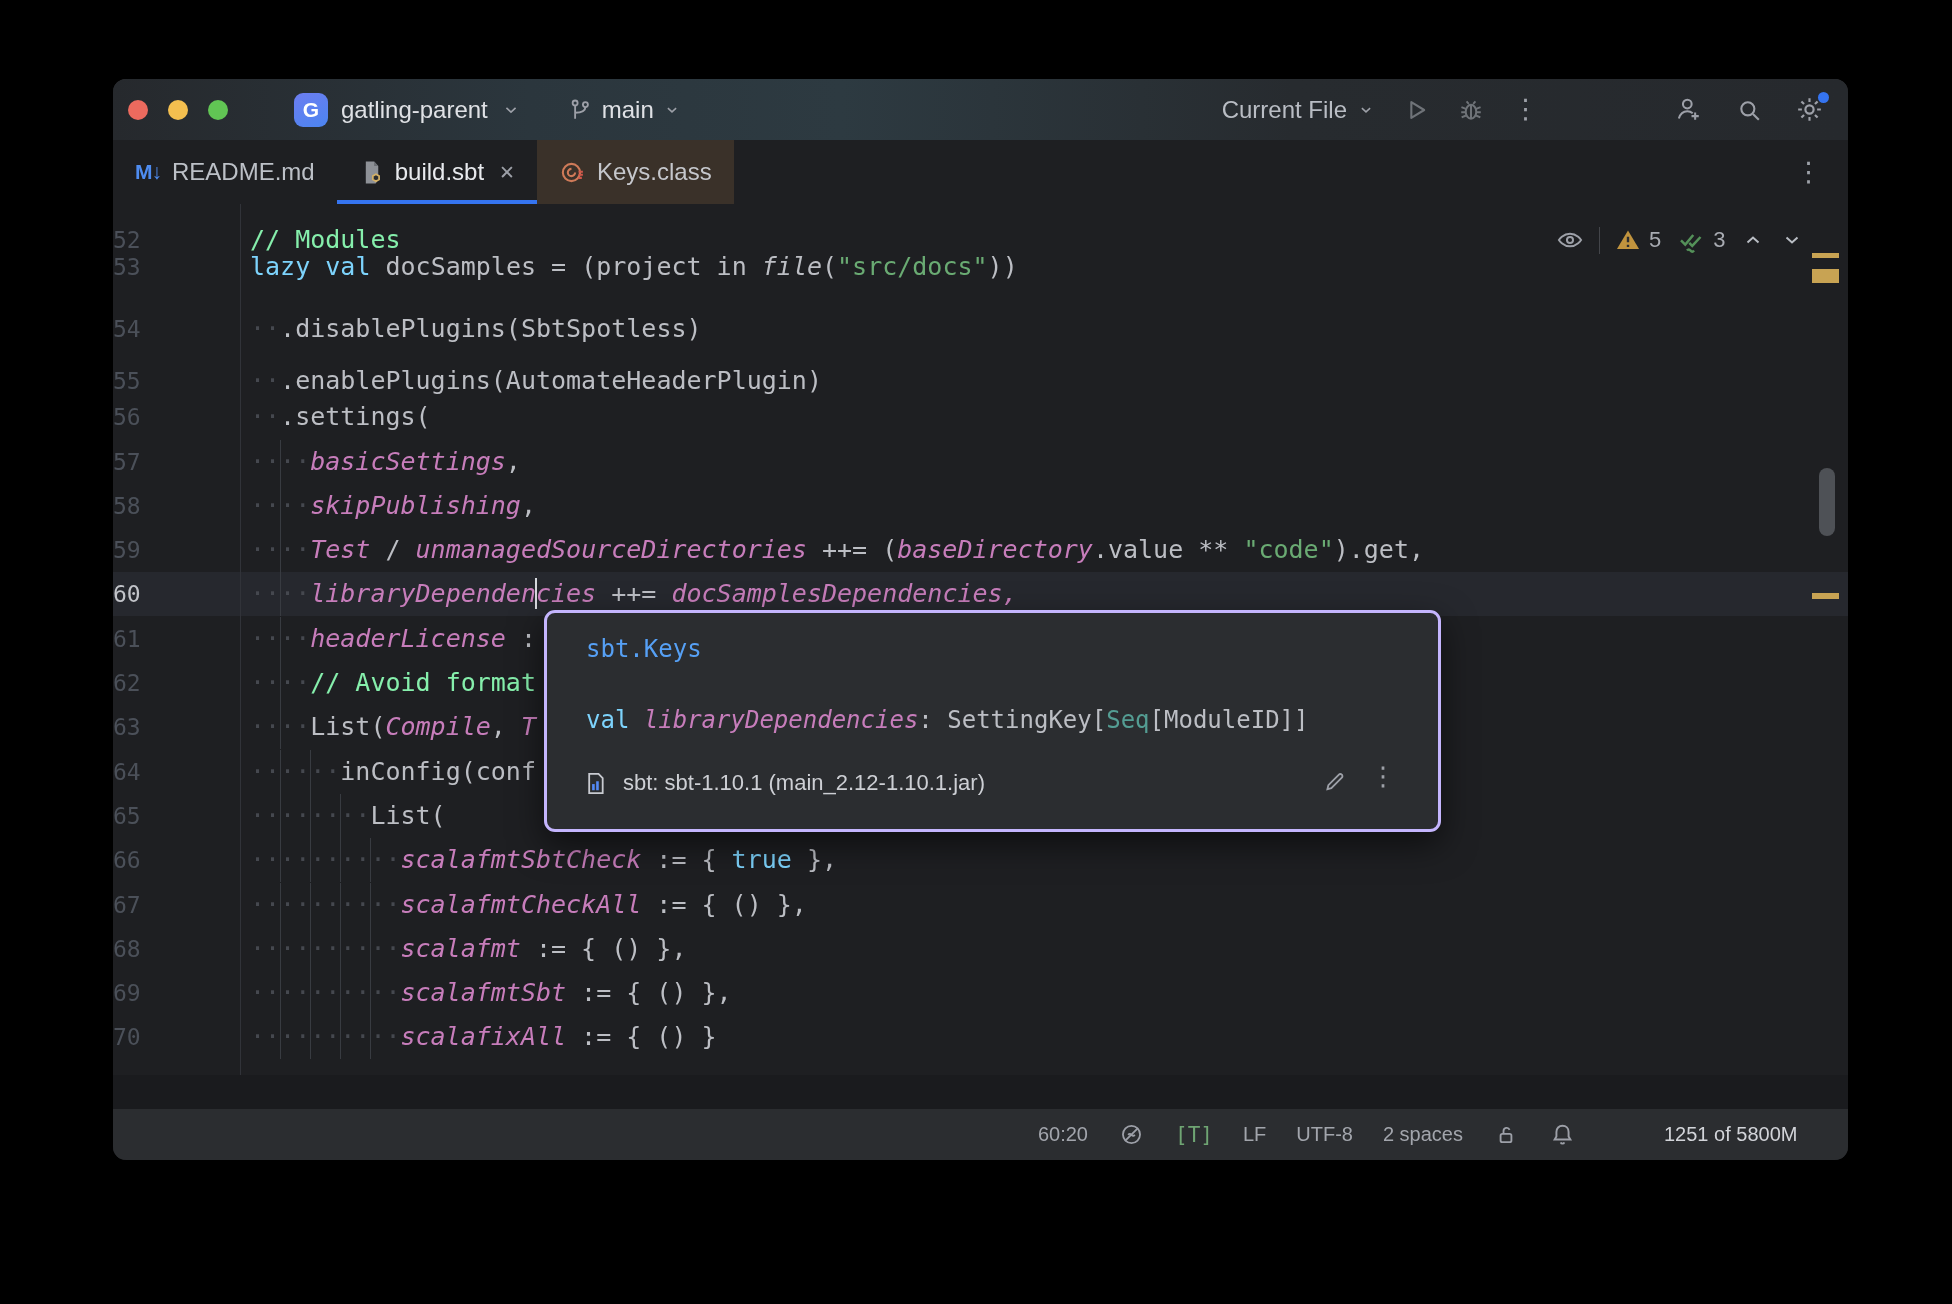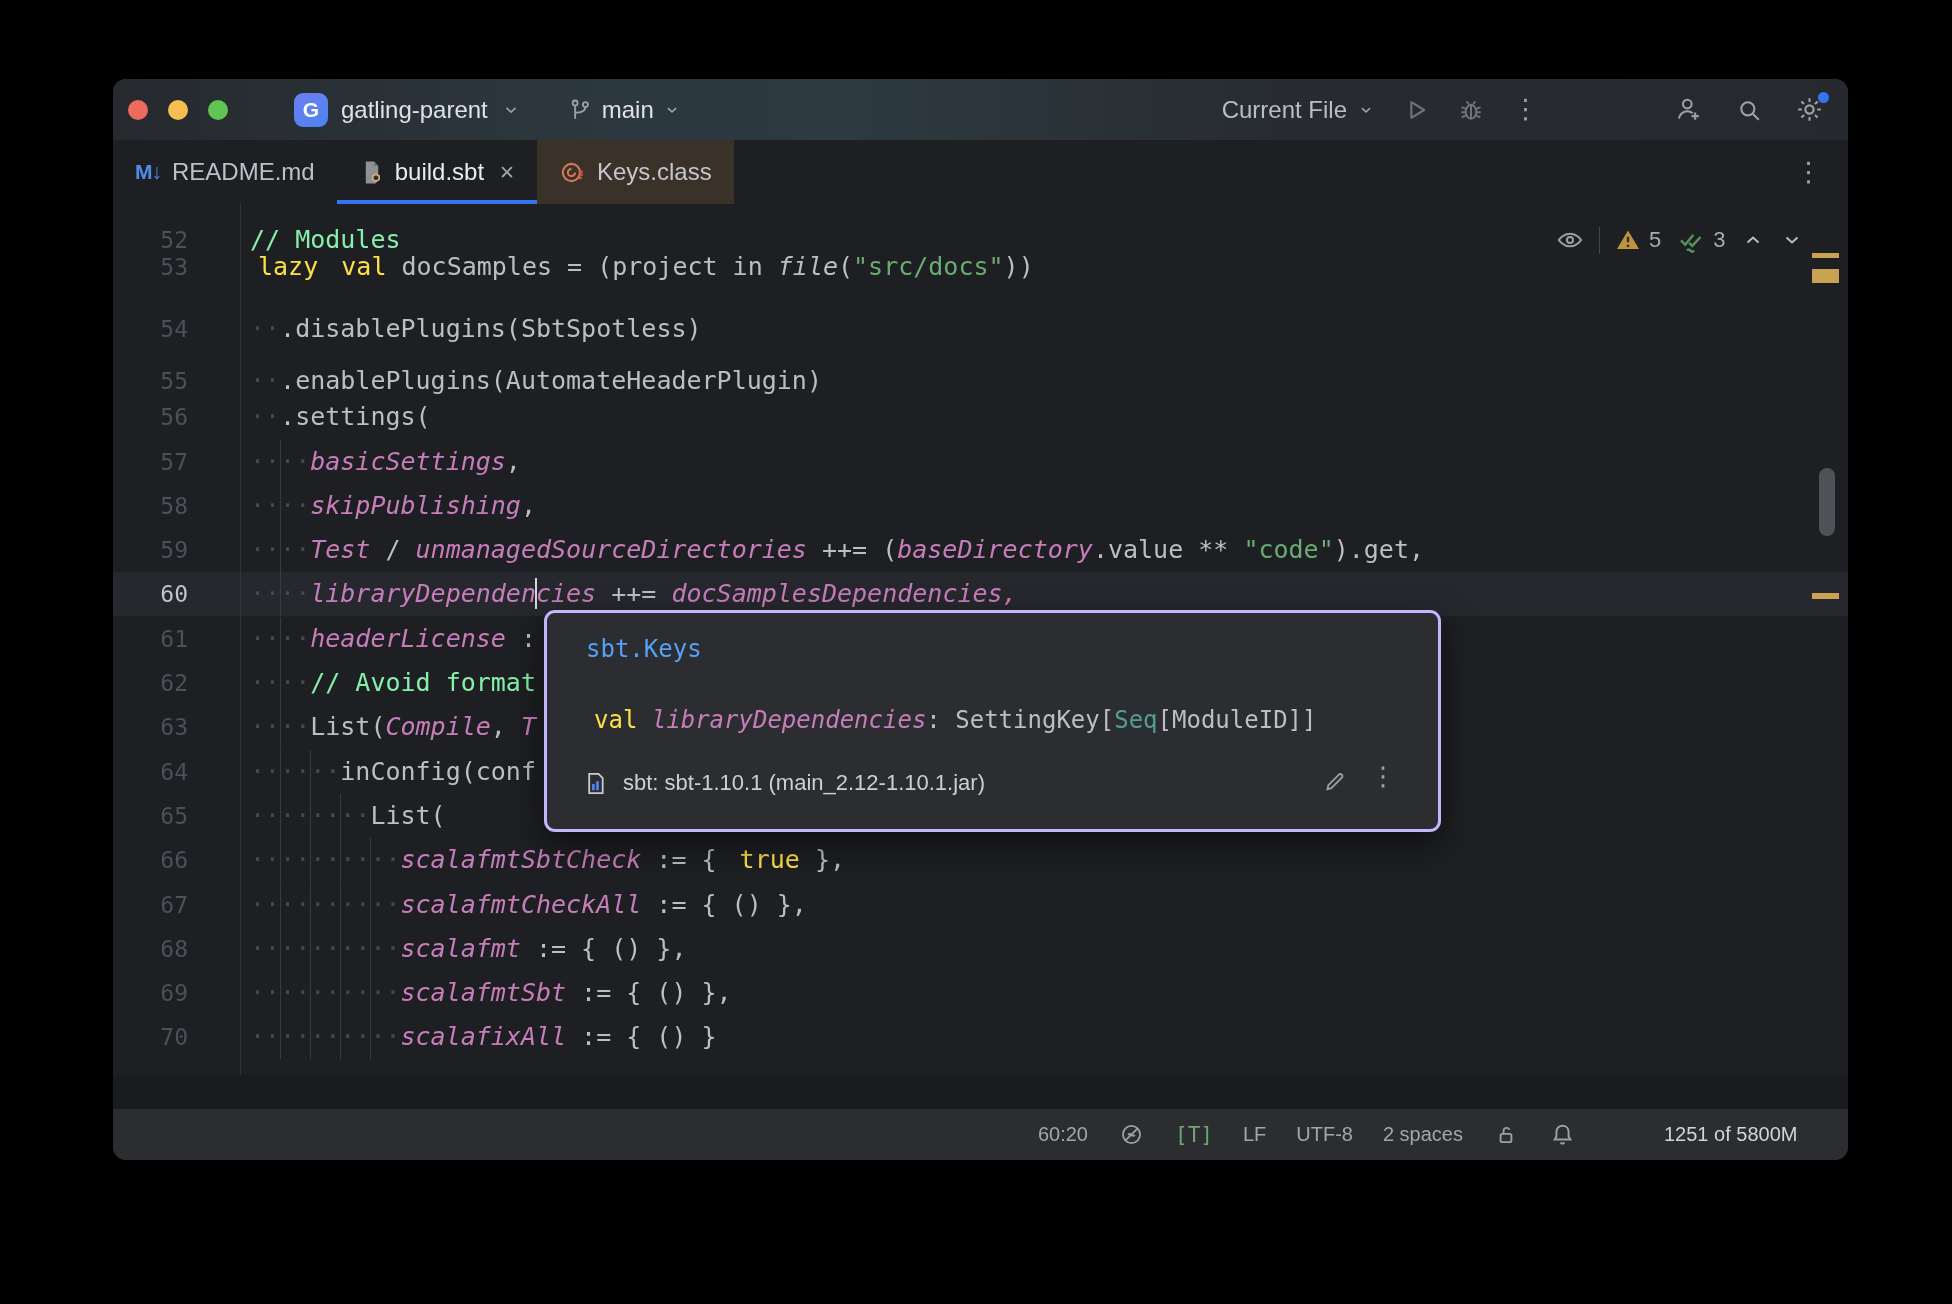--- a/index.html
+++ b/index.html
@@ -31,26 +31,26 @@
   .tab.tinted{background:#3A3129;color:#C5C7CC;}
   .md-glyph{color:#4E8CF0;font-weight:bold;font-size:21px;letter-spacing:-1px;}
   .tab-close{color:#9DA0A8;font-size:19px;margin-left:4px;}
   .tab-kebab{margin-left:auto;margin-right:26px;align-self:center;color:#9DA0A8;font-size:27px;line-height:1;cursor:pointer;}
   
   .editor{position:absolute;left:0;top:125px;width:100%;height:871px;background:#1E1F22;}
   .gutter-sep{position:absolute;left:127px;top:0;height:100%;width:1px;background:#313339;}
   .code-row{position:absolute;left:0;width:100%;height:44px;line-height:44px;
             font-family:"DejaVu Sans Mono","Liberation Mono",monospace;font-size:25px;white-space:pre;}
   .code-row.cur{background:#26282E;}
-  .code-row .num{position:absolute;left:0;top:0;width:75px;text-align:right;color:#4B5059;font-size:23px;}
+  .code-row .num{position:absolute;left:0;top:0;width:75px;text-align:left;color:#4B5059;font-size:23px;}
   .code-row.cur .num{color:#C2C4C9;}
   .code-text{position:absolute;left:137px;top:0;}
   .ind{display:inline-block;width:2ch;color:#45484F;}
   .ind.g{box-shadow:inset 1px 0 0 #383B41;}
-  .tk-kw{color:#fde047;margin-left:8px;}
+  .tk-kw{color:#7dd3fc;}
   .tk-id{color:#BCBEC4;}
   .tk-mem{color:#C77DBB;font-style:italic;}
   .tk-iti{color:#BCBEC4;font-style:italic;}
   .tk-str{color:#6AAB73;}
   .tk-com{color:#86efac;}
   .tk-typ{color:#549D93;}
   .caret{display:inline-block;width:2.5px;height:31px;background:#D6D8DD;vertical-align:middle;margin:0 -1.25px;position:relative;top:-2px;}
   
   .inspections{position:absolute;left:1443px;top:142px;height:38px;display:flex;align-items:center;gap:15px;z-index:20;color:#A8ABB2;font-size:22px;}
   .insp-sep{width:1px;height:27px;background:#43454A;}

